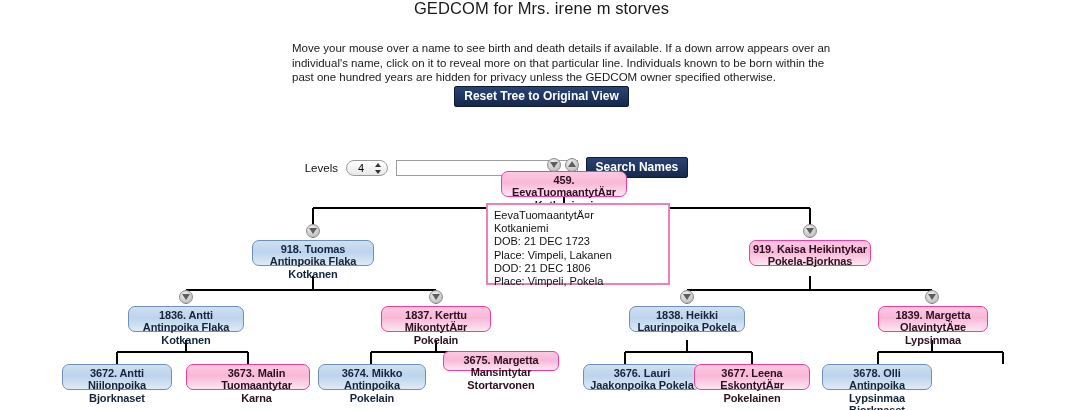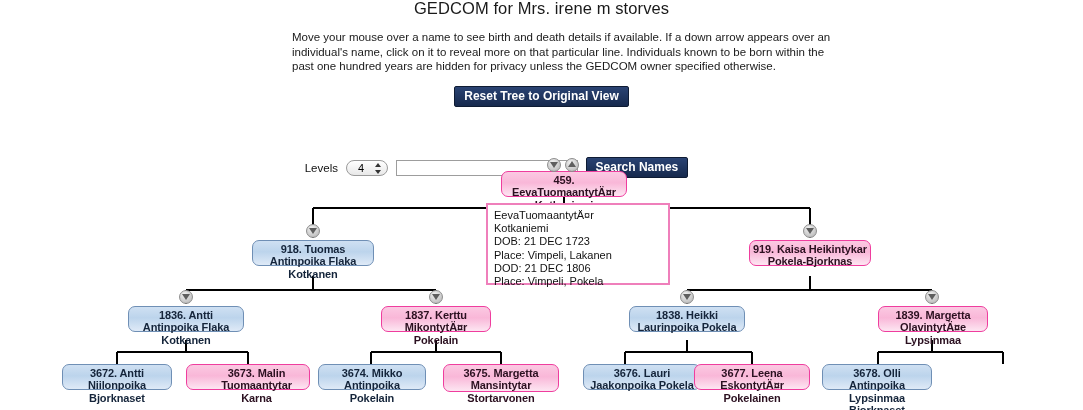--- a/index.html
+++ b/index.html
@@ -16,21 +16,21 @@
   .page-title {
     position: absolute;
     top: -1px; left: 0; width: 1083px;
     text-align: center;
     font-size: 16.5px;
     color: #1a1a1a;
     letter-spacing: .1px;
   }
   .intro {
     position: absolute;
-    top: 30px; left: 292px; width: 540px;
+    top: 41px; left: 292px; width: 540px;
     font-size: 11.5px;
     line-height: 14.6px;
     color: #1a1a1a;
   }
 
   
   .btn {
     background: #1f3864;
     background: linear-gradient(#2a4373, #16294d);
     color: #ffffff;
@@ -272,21 +272,21 @@
 
   <div class="node male" style="left:62px; top:364px; width:110px; height:26px;">
     <span class="nlabel">3672. Antti Niilonpoika Bjorknaset</span>
   </div>
   <div class="node female" style="left:186px; top:364px; width:124px; height:26px;padding-left:20px;">
     <span class="nlabel">3673. Malin Tuomaantytar Karna</span>
   </div>
   <div class="node male" style="left:318px; top:364px; width:108px; height:26px;">
     <span class="nlabel">3674. Mikko Antinpoika Pokelain</span>
   </div>
-  <div class="node female" style="left:443px; top:364px; width:116px; height:28px;">
+  <div class="node female" style="left:443px; top:351px; width:116px; height:20px;border-radius:6px;">
     <span class="nlabel">3675. Margetta Mansintytar Stortarvonen</span>
   </div>
   <div class="node male" style="left:583px; top:364px; width:118px; height:26px;">
     <span class="nlabel">3676. Lauri Jaakonpoika Pokela</span>
   </div>
   <div class="node female" style="left:694px; top:364px; width:116px; height:26px;">
     <span class="nlabel">3677. Leena EskontytÄ¤r Pokelainen</span>
   </div>
   <div class="node male" style="left:822px; top:364px; width:110px; height:26px;">
     <span class="nlabel">3678. Olli Antinpoika Lypsinmaa Bjorknaset</span>

